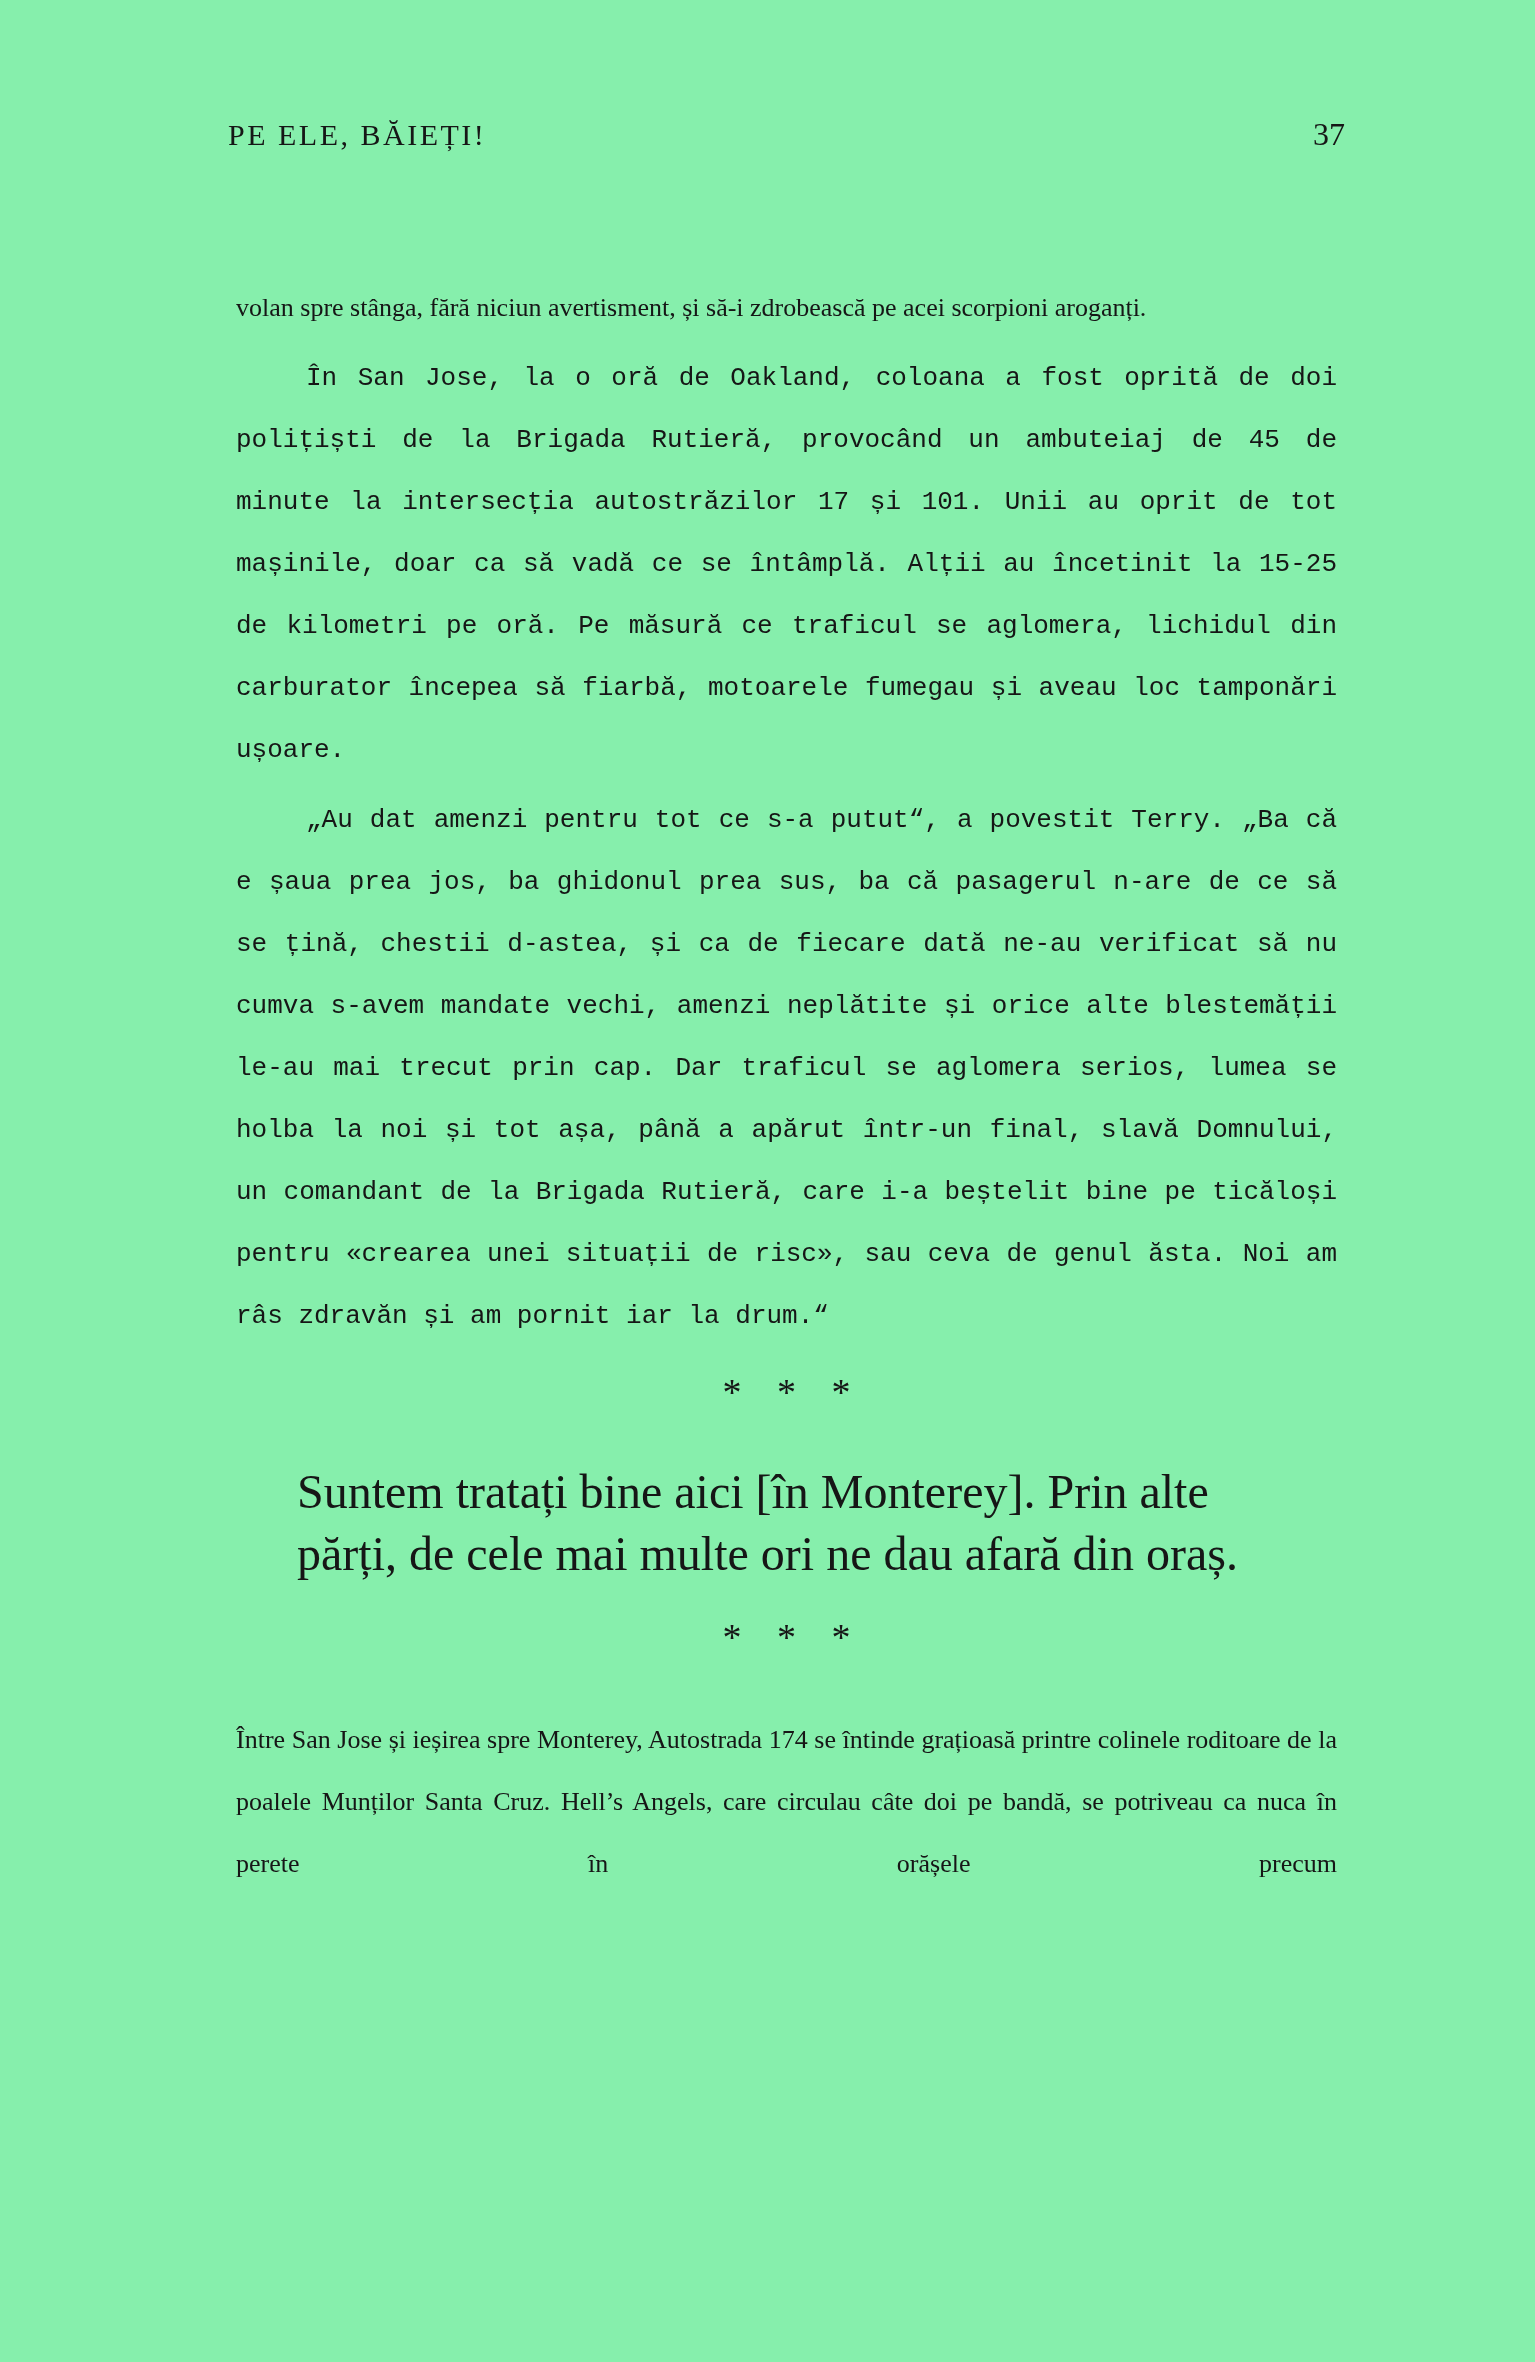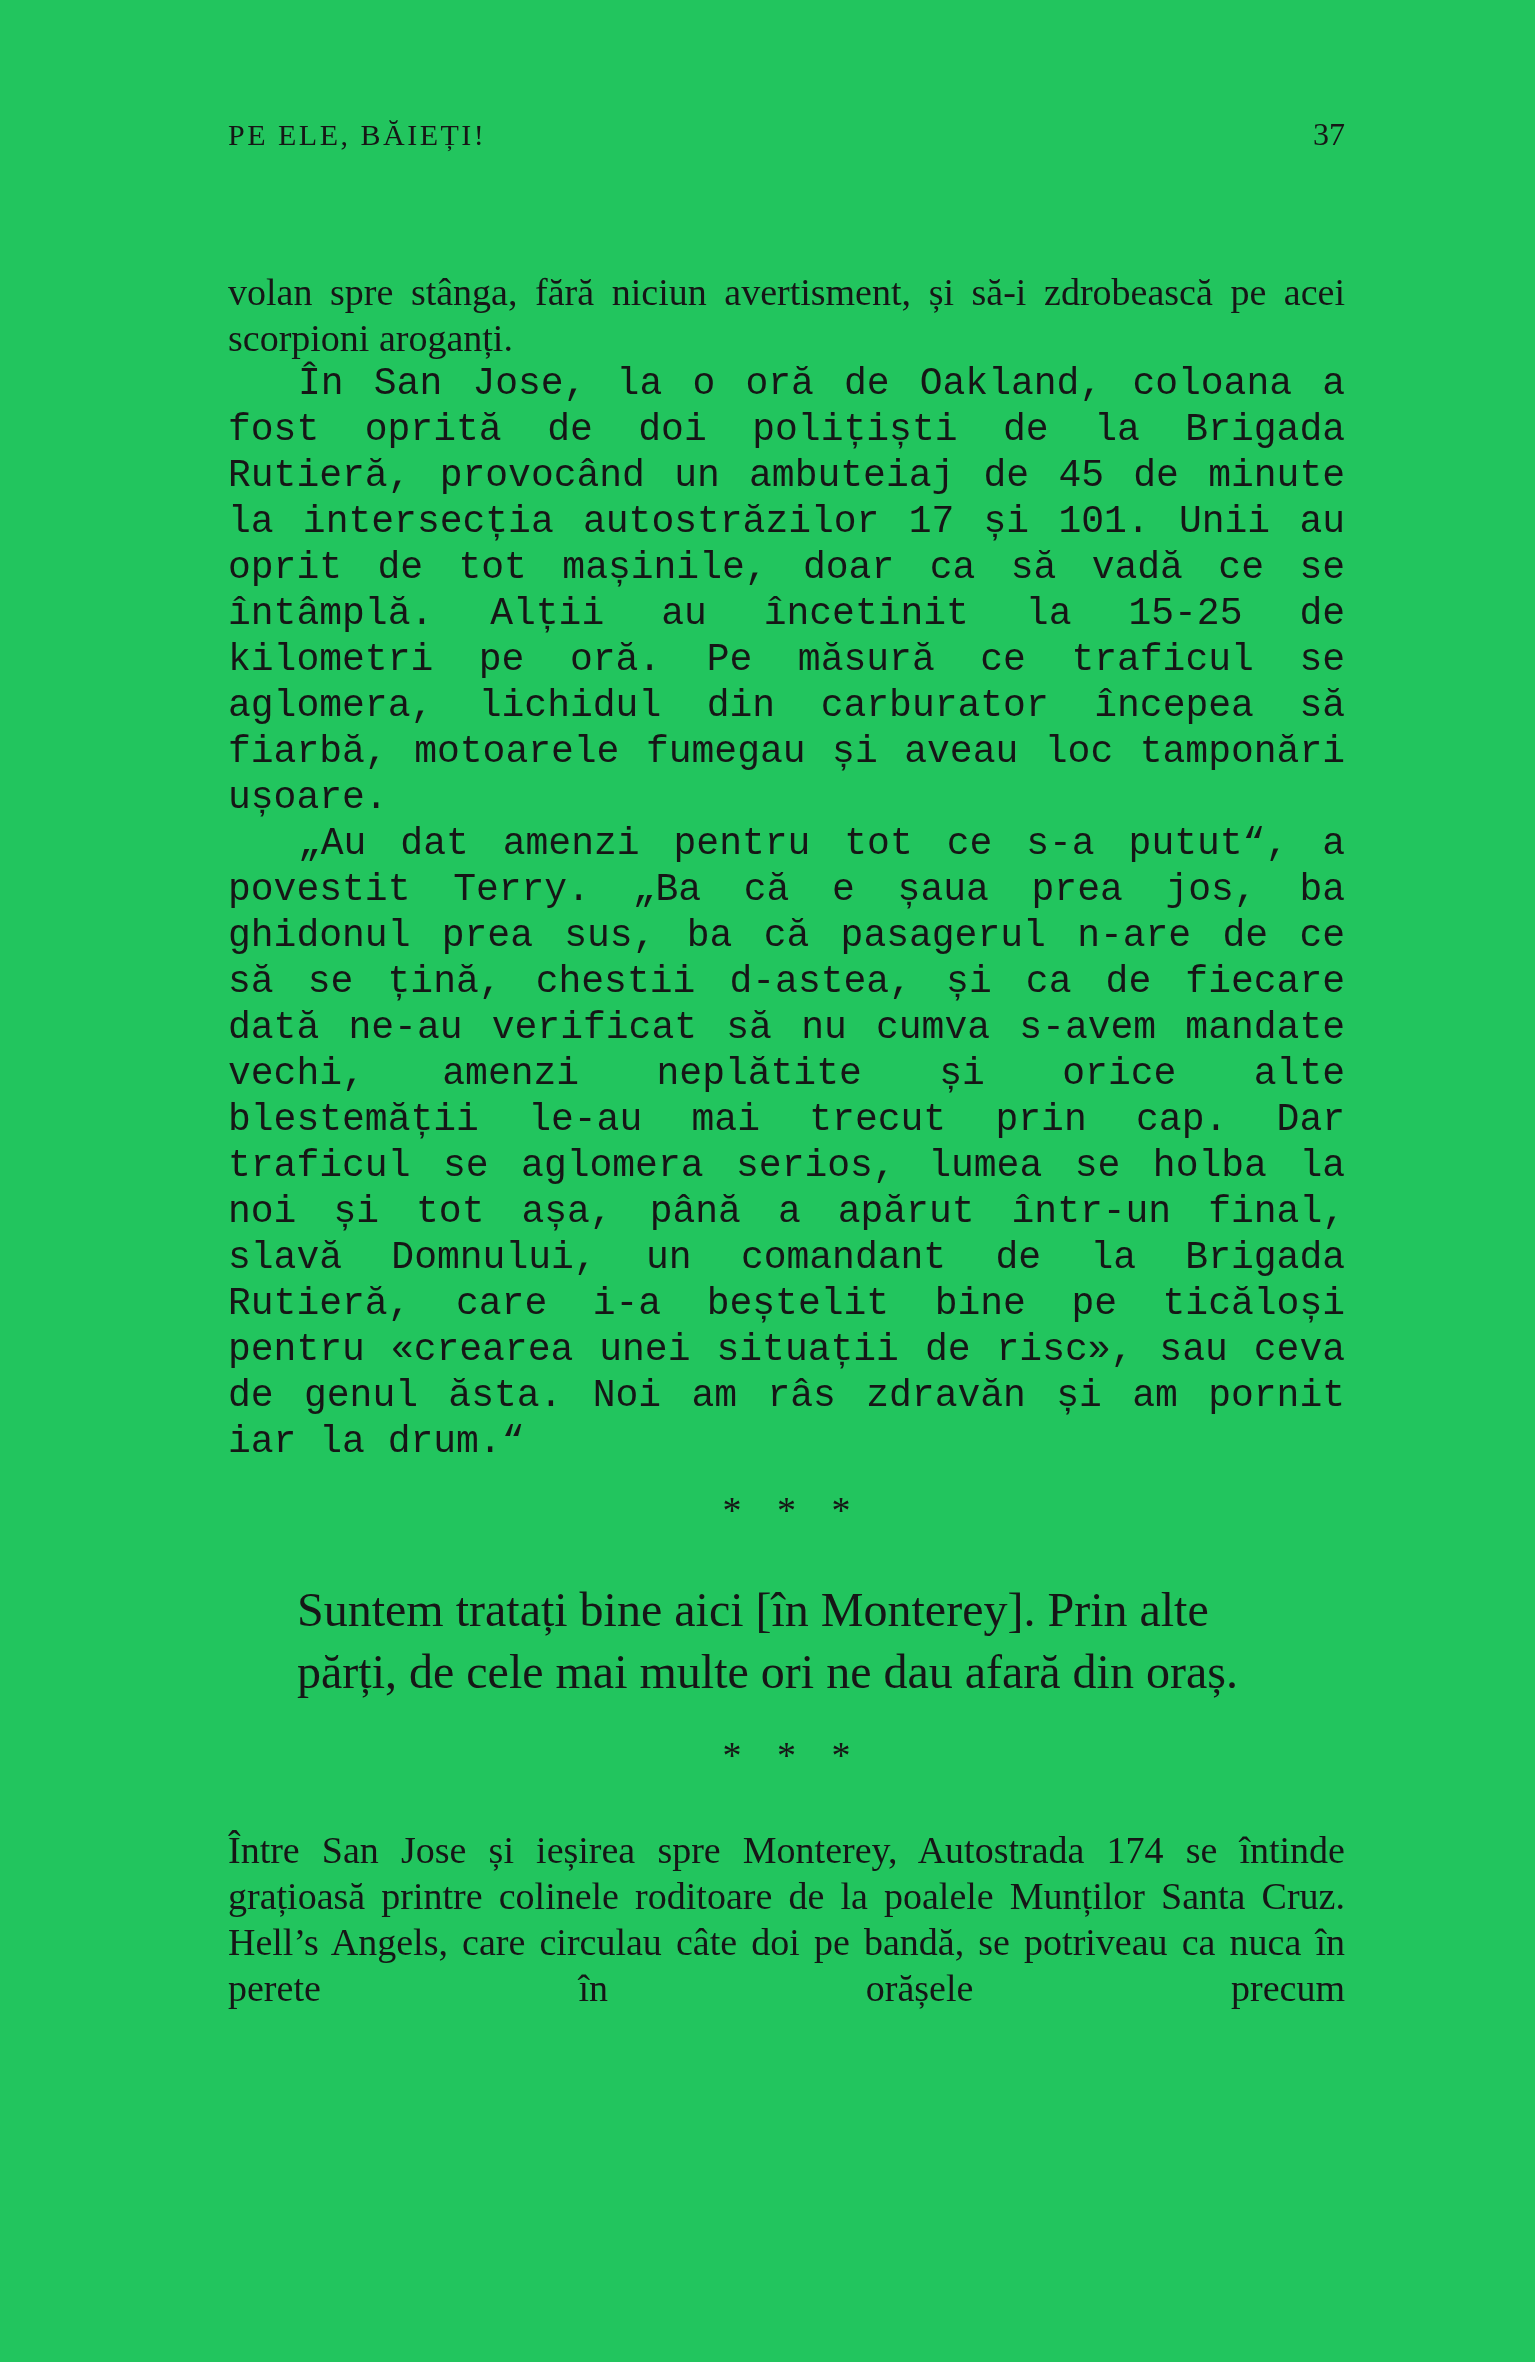--- a/index.html
+++ b/index.html
@@ -5,21 +5,21 @@
   html, body {
     margin: 0;
     padding: 0;
     background: #e8e8e8;
   }
   .page {
     position: relative;
     width: 1535px;
     height: 2362px;
     margin: 0 auto;
-    background: #22c55e;
+    background: #86efac;
     color: #161616;
     font-family: "Liberation Serif", "DejaVu Serif", serif;
     overflow: hidden;
   }
   .page-header {
     position: absolute;
     top: 116px;
     left: 228px;
     width: 1117px;
     display: flex;
@@ -34,23 +34,23 @@
   .page-number {
     font-size: 32px;
   }
   .page-body {
     position: absolute;
     top: 269px;
     left: 228px;
     width: 1117px;
   }
   .page-body p {
-    margin: 0;
-    font-size: 38px;
-    line-height: 46px;
+    margin: 8px;
+    font-size: 26px;
+    line-height: 62px;
     text-align: justify;
   }
   .indent { text-indent: 70px; font-family: Liberation Mono, monospace; }
   .separator {
     font-size: 38px;
     line-height: 62px;
     text-align: center;
     word-spacing: 26px;
     margin-top: 14px;
   }

